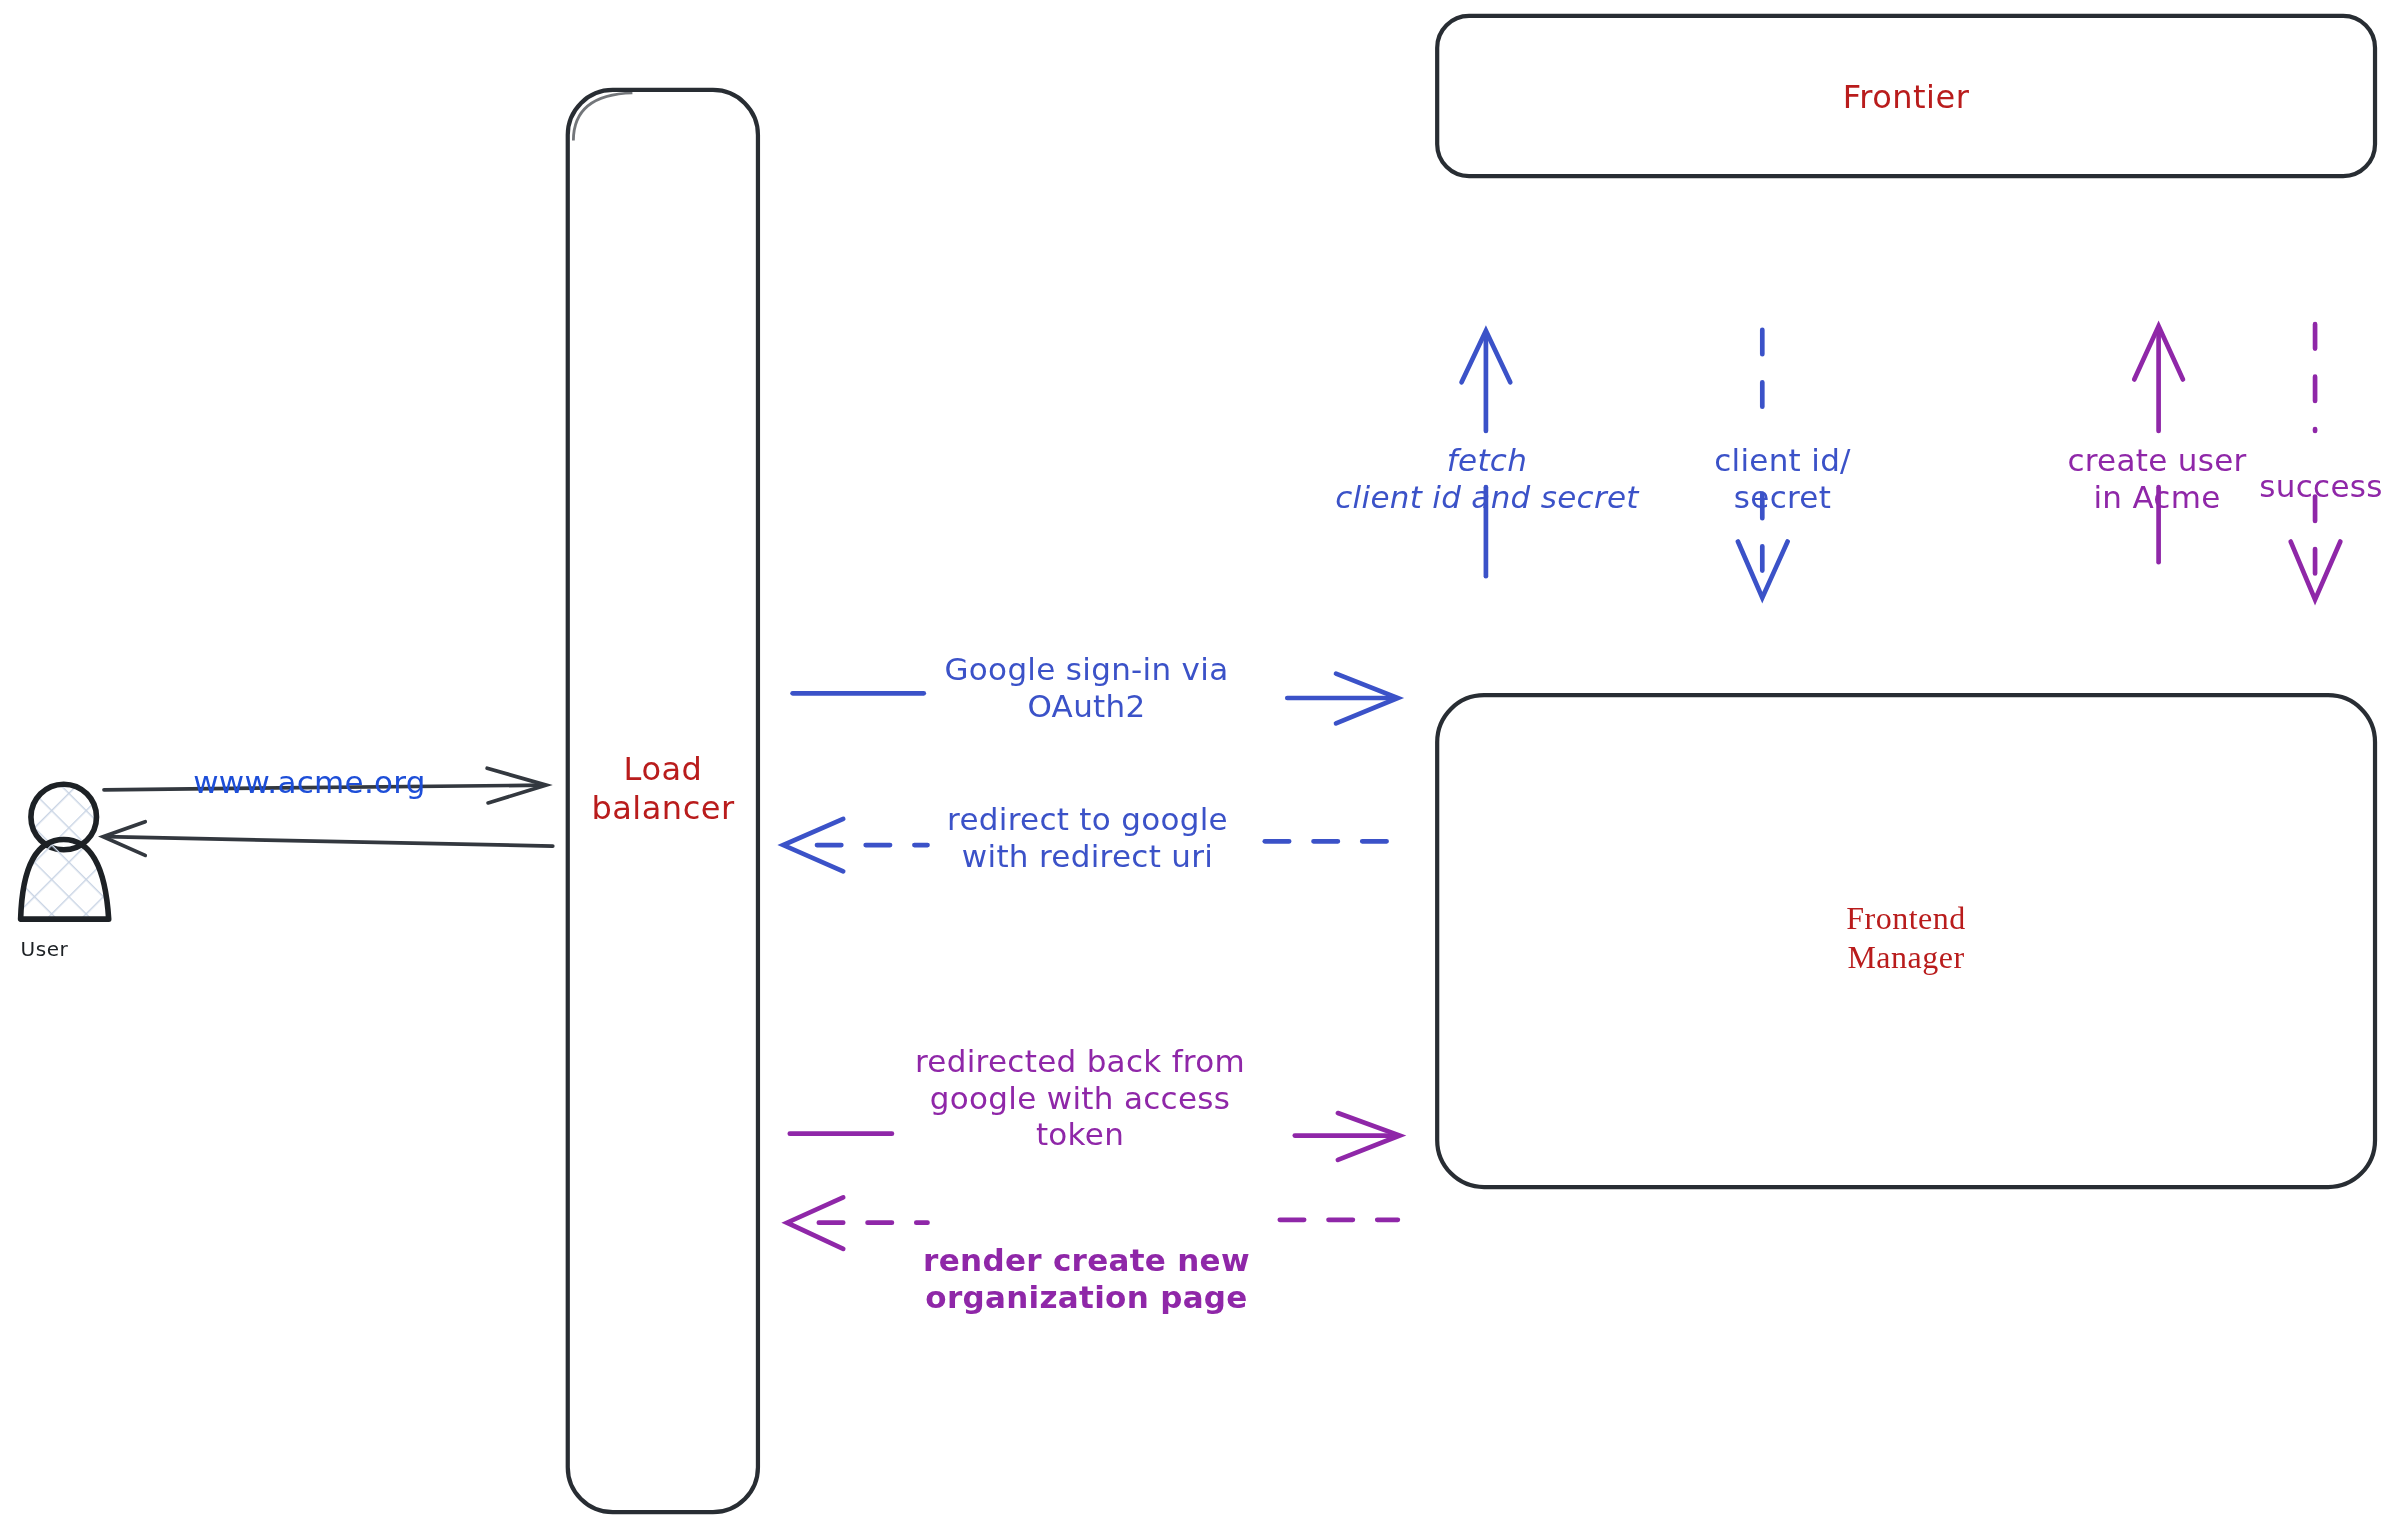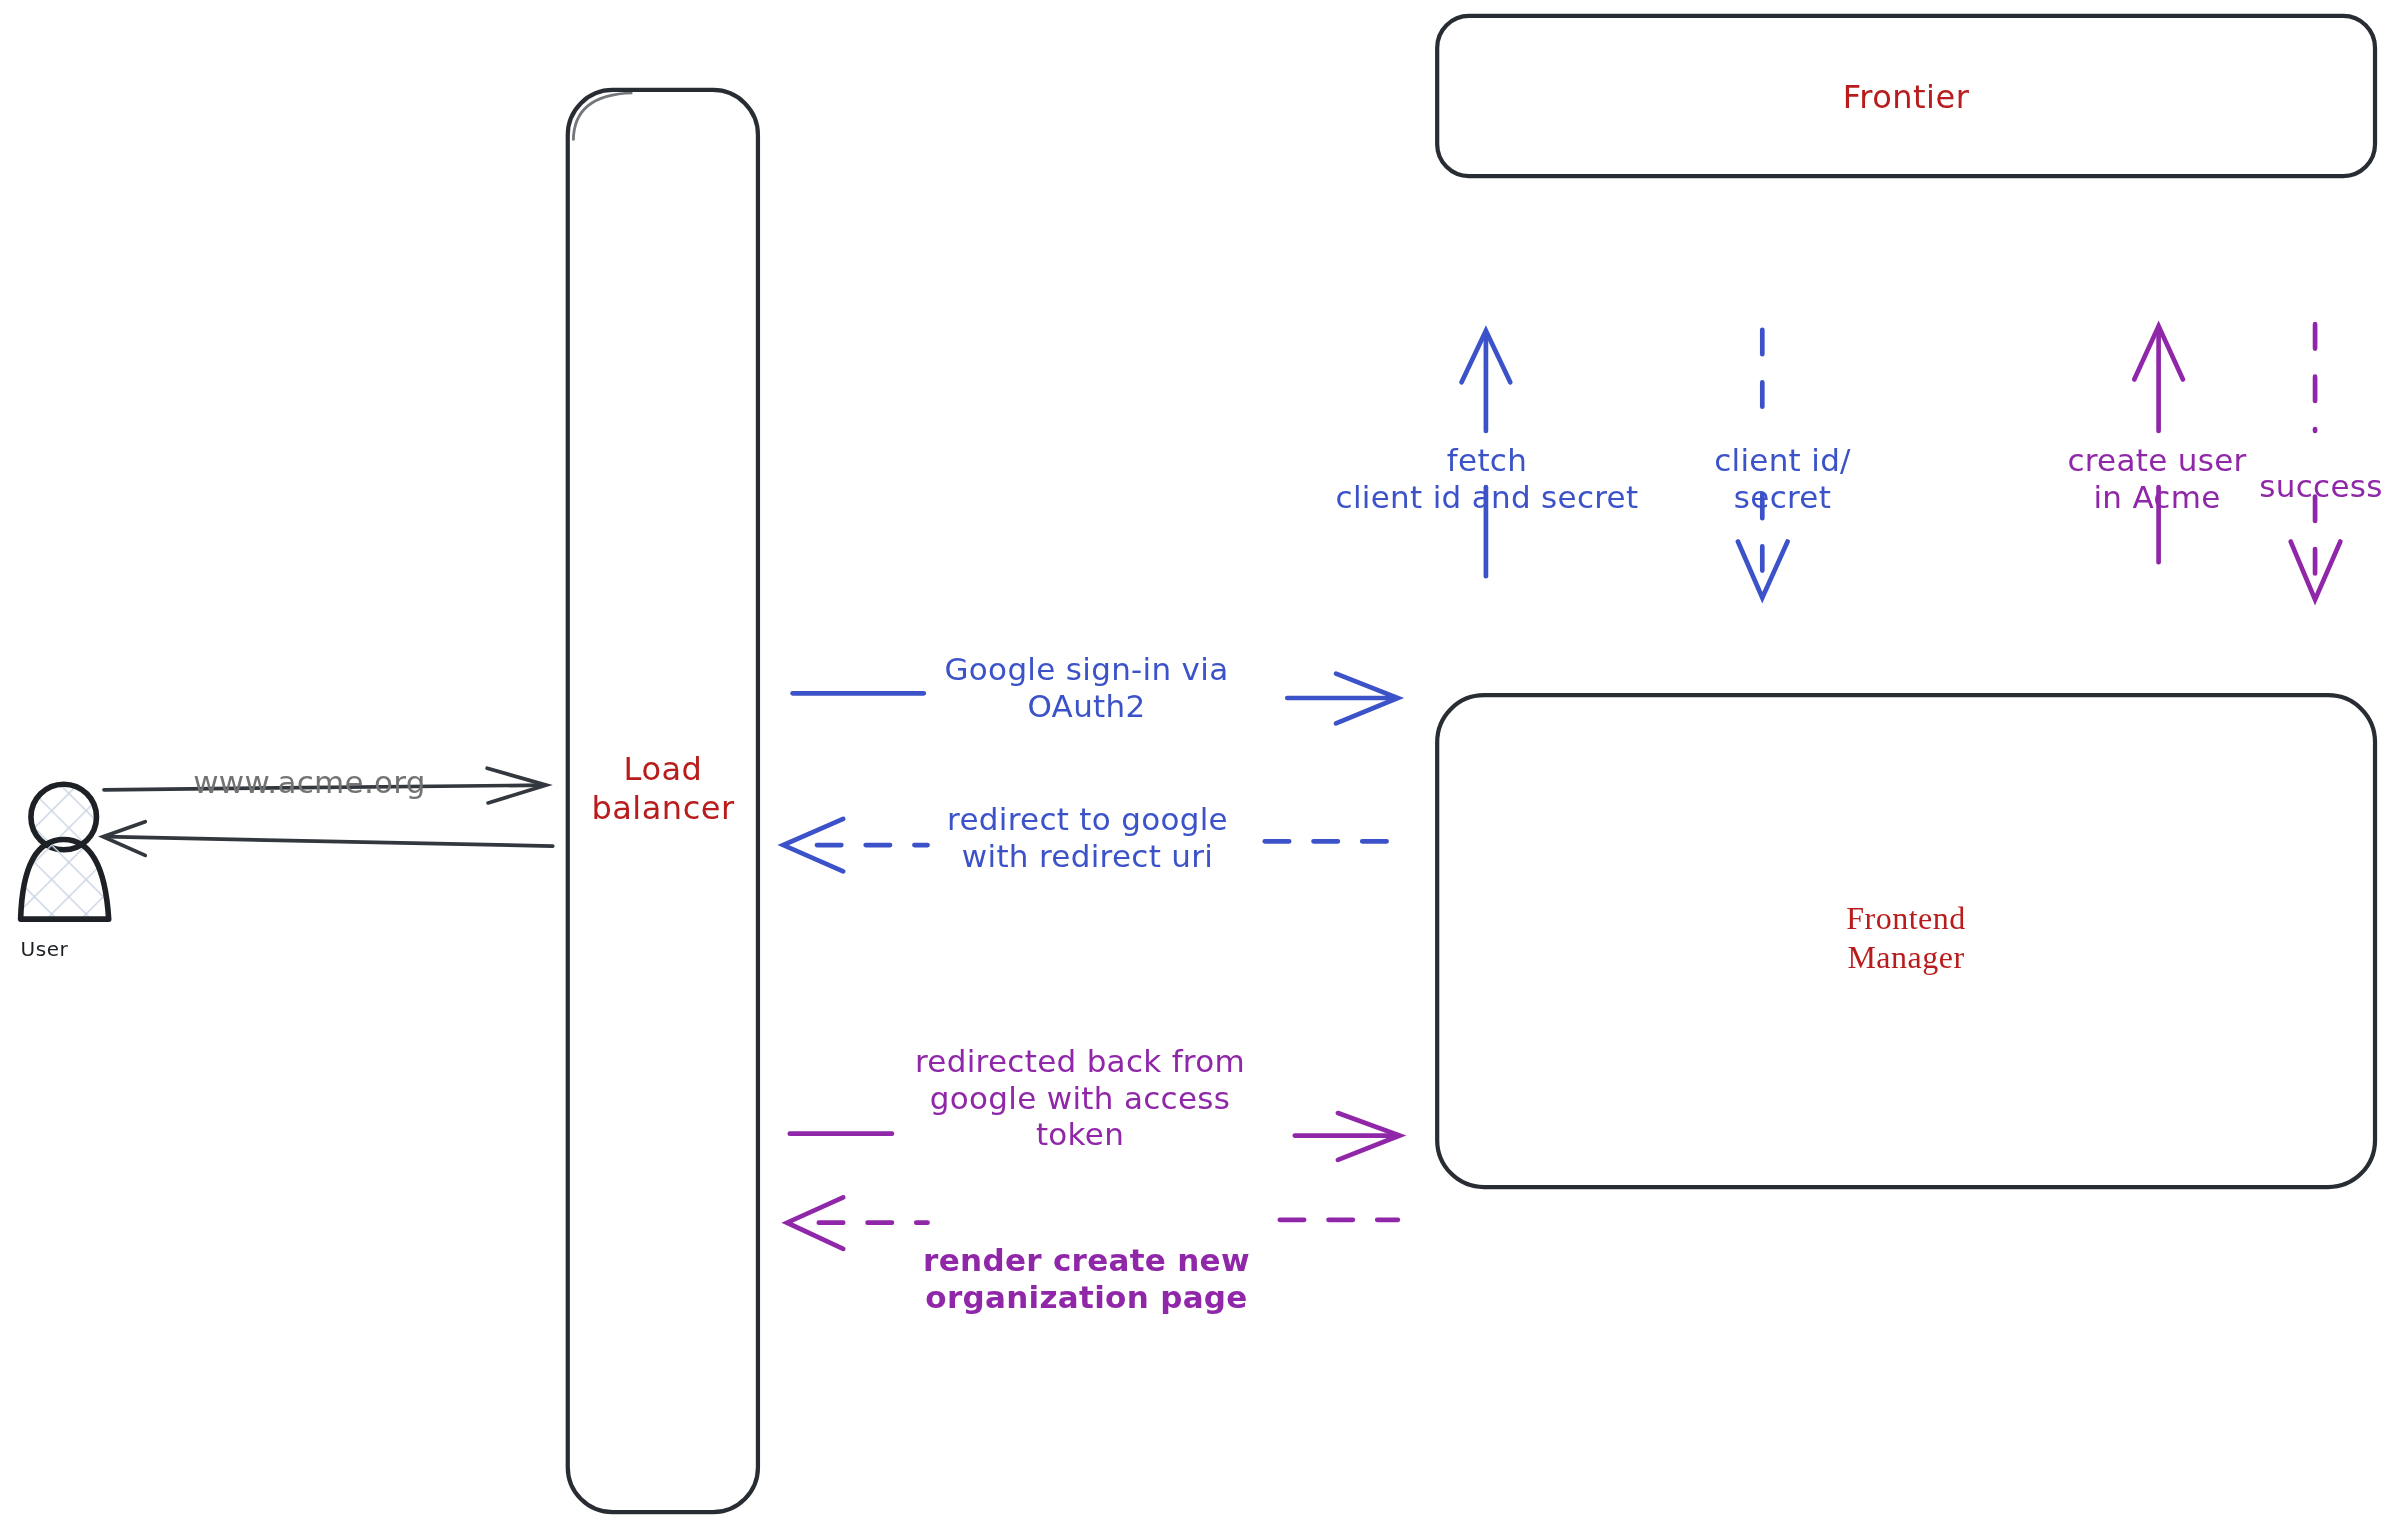--- a/index.html
+++ b/index.html
@@ -39,21 +39,21 @@
     position: absolute;
     text-align: center;
     font-family: "DejaVu Sans", sans-serif;
     font-size: 31px;
     line-height: 1.18;
     letter-spacing: 0.3px;
     white-space: pre-line;
   }
   .edge-label.blue { color: #3b52c8; }
   .edge-label.purple { color: #8f27a8; }
-  .edge-label.dark  { color: #737373; }
+  .edge-label.dark  { color: #1d4ed8; }
   .actor-caption {
     position: absolute;
     color: #1d2125;
     font-family: "DejaVu Sans", sans-serif;
     font-size: 20px;
     letter-spacing: 0.5px;
   }
 </style>
 </head>
 <body>
@@ -163,21 +163,21 @@
   <div class="edge-label blue" style="left:905px; top:801px; width:365px;">redirect to google
 with redirect uri</div>
 
   <div class="edge-label purple" style="left:881px; top:1043px; width:398px;">redirected back from
 google with access
 token</div>
 
   <div class="edge-label purple" style="left:899px; top:1242px; width:375px;font-weight:bold;">render create new
 organization page</div>
 
-  <div class="edge-label blue" style="left:1295px; top:442px; width:384px; text-align:center;">fetch
+  <div class="edge-label blue" style="left:1295px; top:442px; width:384px; text-align:center;font-style:italic;">fetch
 client id and secret</div>
 
   <div class="edge-label blue" style="left:1682px; top:442px; width:201px; text-align:center;">client id/
 secret</div>
 
   <div class="edge-label purple" style="left:2033px; top:442px; width:248px; text-align:center;">create user
 in Acme</div>
 
   <div class="edge-label purple" style="left:2239px; top:468px; width:164px; text-align:center;">success</div>
 

